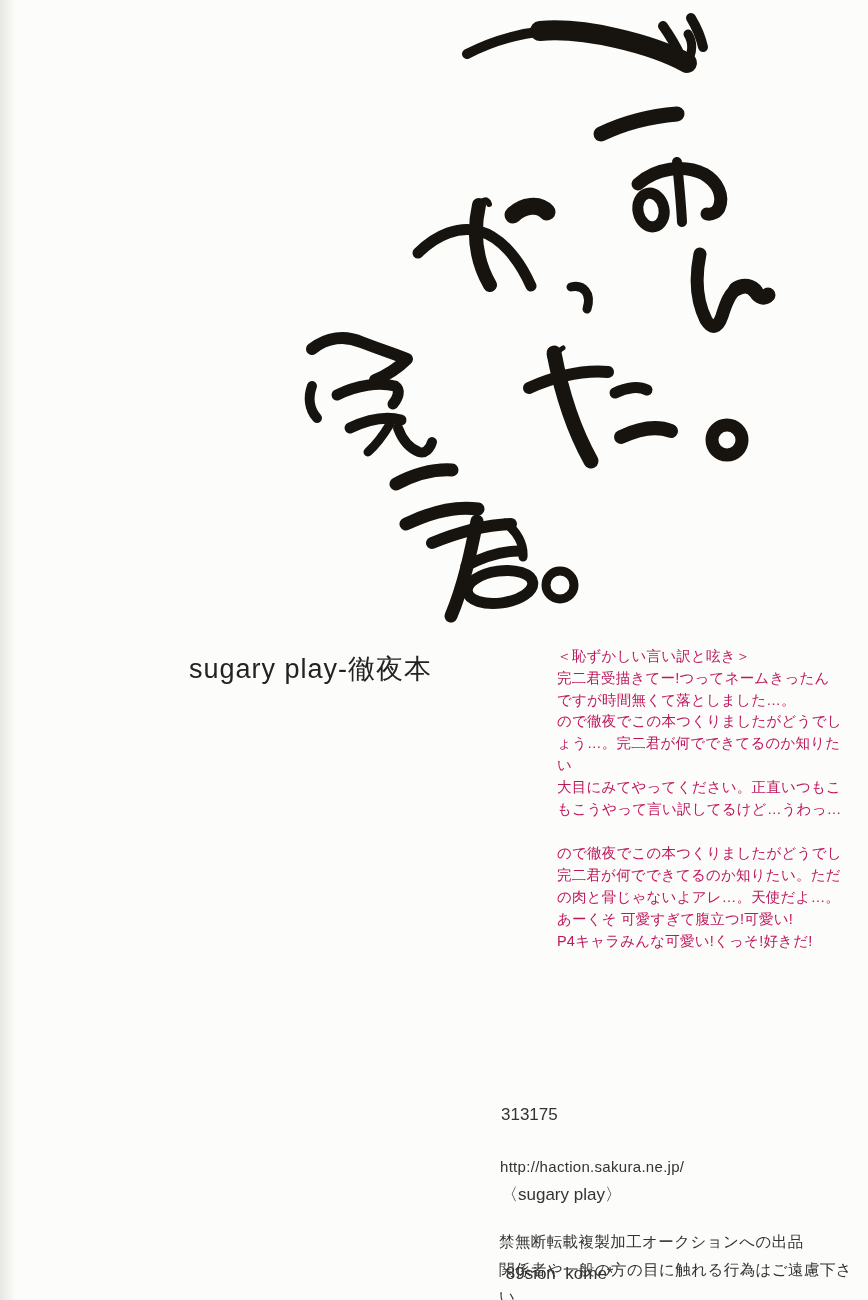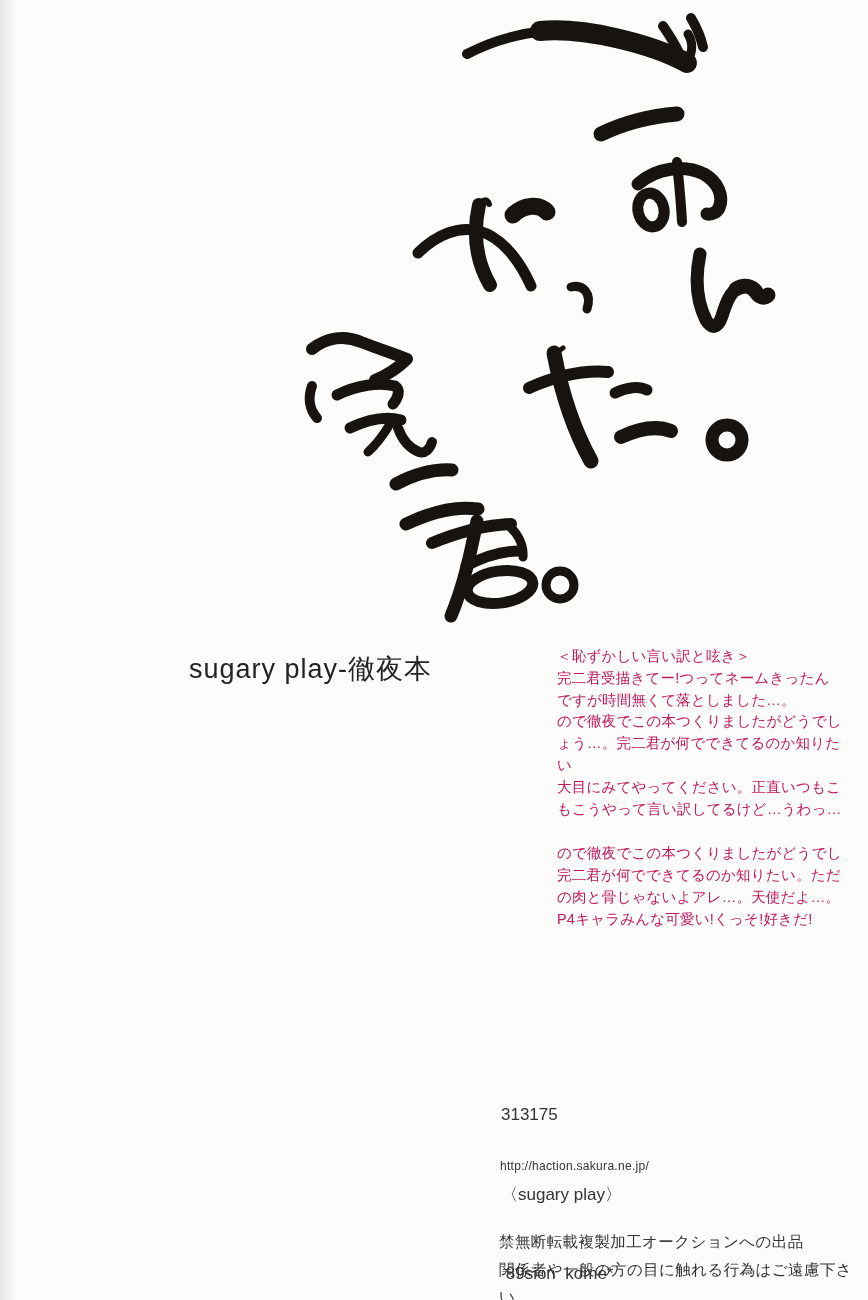--- a/index.html
+++ b/index.html
@@ -22,21 +22,21 @@
     position:absolute;left:557px;top:646px;width:292px;
     font-size:14.5px;line-height:21.8px;letter-spacing:.2px;color:#be185d;
   }
   .afterword .block-gap{height:23px;}
   .credits{
     position:absolute;left:501px;top:1049px;
     font-size:17px;line-height:26.5px;color:#333;white-space:pre;
   }
   .links{
     position:absolute;left:500px;top:1153px;
-    font-size:12px;line-height:27px;letter-spacing:.3px;color:#333;text-align:center;
+    font-size:15px;line-height:27px;letter-spacing:.3px;color:#333;text-align:center;
   }
   .disclaimer{
     position:absolute;left:499px;top:1228px;
     font-size:15.5px;line-height:27.5px;letter-spacing:.4px;color:#333;
   }
   .sr{position:absolute;width:1px;height:1px;overflow:hidden;clip:rect(0 0 0 0);white-space:nowrap;}
 </style>
 </head>
 <body>
 
@@ -101,20 +101,21 @@
     <div>完二君受描きてー!つってネームきったん</div>
     <div>ですが時間無くて落としました…。</div>
     <div>ので徹夜でこの本つくりましたがどうでし</div>
     <div>ょう…。完二君が何でできてるのか知りたい</div>
     <div>大目にみてやってください。正直いつもこ</div>
     <div>もこうやって言い訳してるけど…うわっ…</div>
     <div class="block-gap"></div>
     <div>ので徹夜でこの本つくりましたがどうでし</div>
     <div>完二君が何でできてるのか知りたい。ただ</div>
     <div>の肉と骨じゃないよアレ…。天使だよ…。</div>
+    <div>あーくそ 可愛すぎて腹立つ!可愛い!</div>
     <div>P4キャラみんな可愛い!くっそ!好きだ!</div>
   </div>
 
   <div class="credits">
     <div>313175</div>
     <div>〈sugary play〉</div>
     <div> 89sion  kome*</div>
   </div>
 
   <div class="links">

